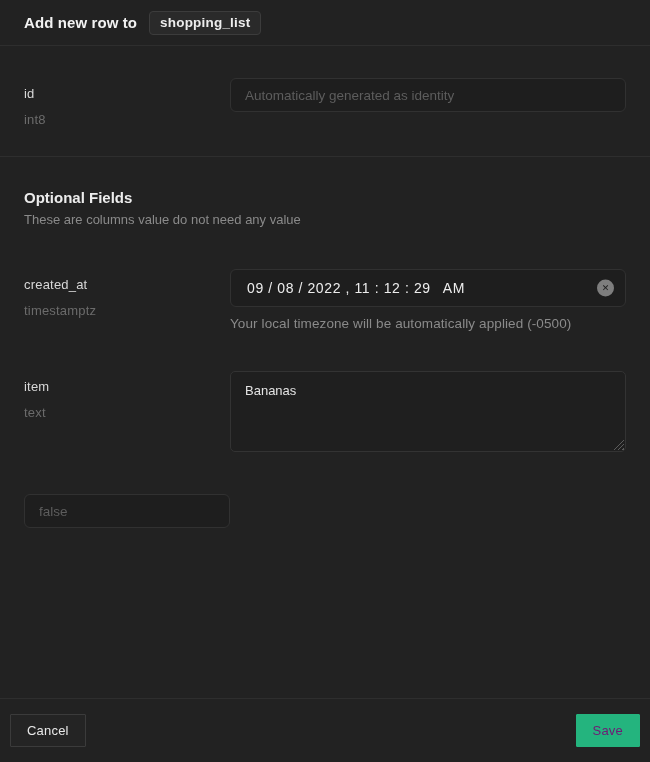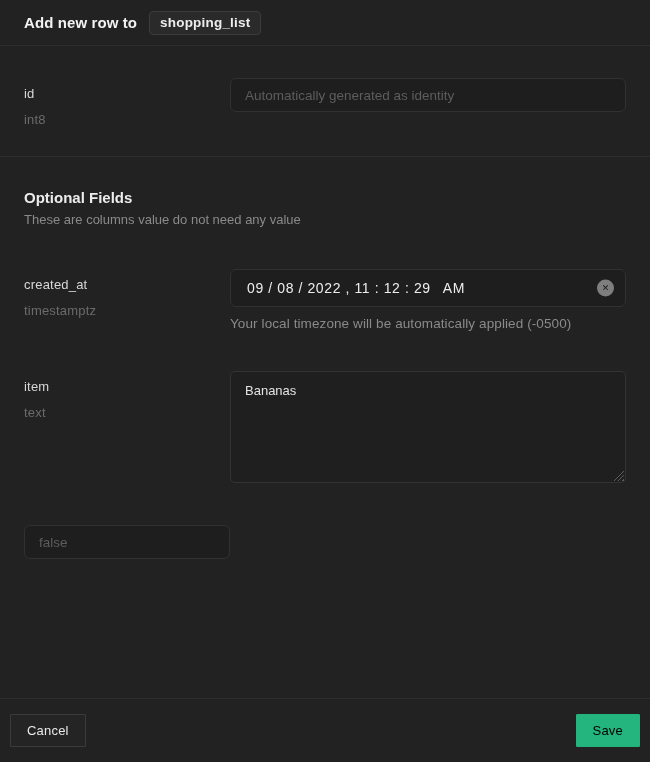--- a/index.html
+++ b/index.html
@@ -139,21 +139,21 @@
   .helper-text {
     margin-top: 9px;
     font-size: 13.5px;
     color: #8a8a8a;
     letter-spacing: 0.1px;
   }
 
   .textarea-wrap { position: relative; }
   .item-textarea {
     width: 100%;
-    height: 112px;
+    height: 81px;
     background: #1f1f1f;
     border: 1px solid #333333;
     border-radius: 5px;
     padding: 11px 14px;
     font-family: "Liberation Sans", "DejaVu Sans", sans-serif;
     font-size: 13px;
     color: #e3e3e3;
     resize: none;
     outline: none;
     display: block;
@@ -189,21 +189,21 @@
     letter-spacing: 0.2px;
   }
   .btn-cancel {
     background: #242424;
     border: 1px solid #3b3b3b;
     color: #e8e8e8;
   }
   .btn-save {
     background: #24b47e;
     border: 1px solid #24b47e;
-    color: #000000;
+    color: #701a75;
   }
 </style>
 </head>
 <body>
 
 <div class="app">
 
   <div class="header">
     <span class="header-title">Add new row to</span>
     <span class="table-badge">shopping_list</span>

